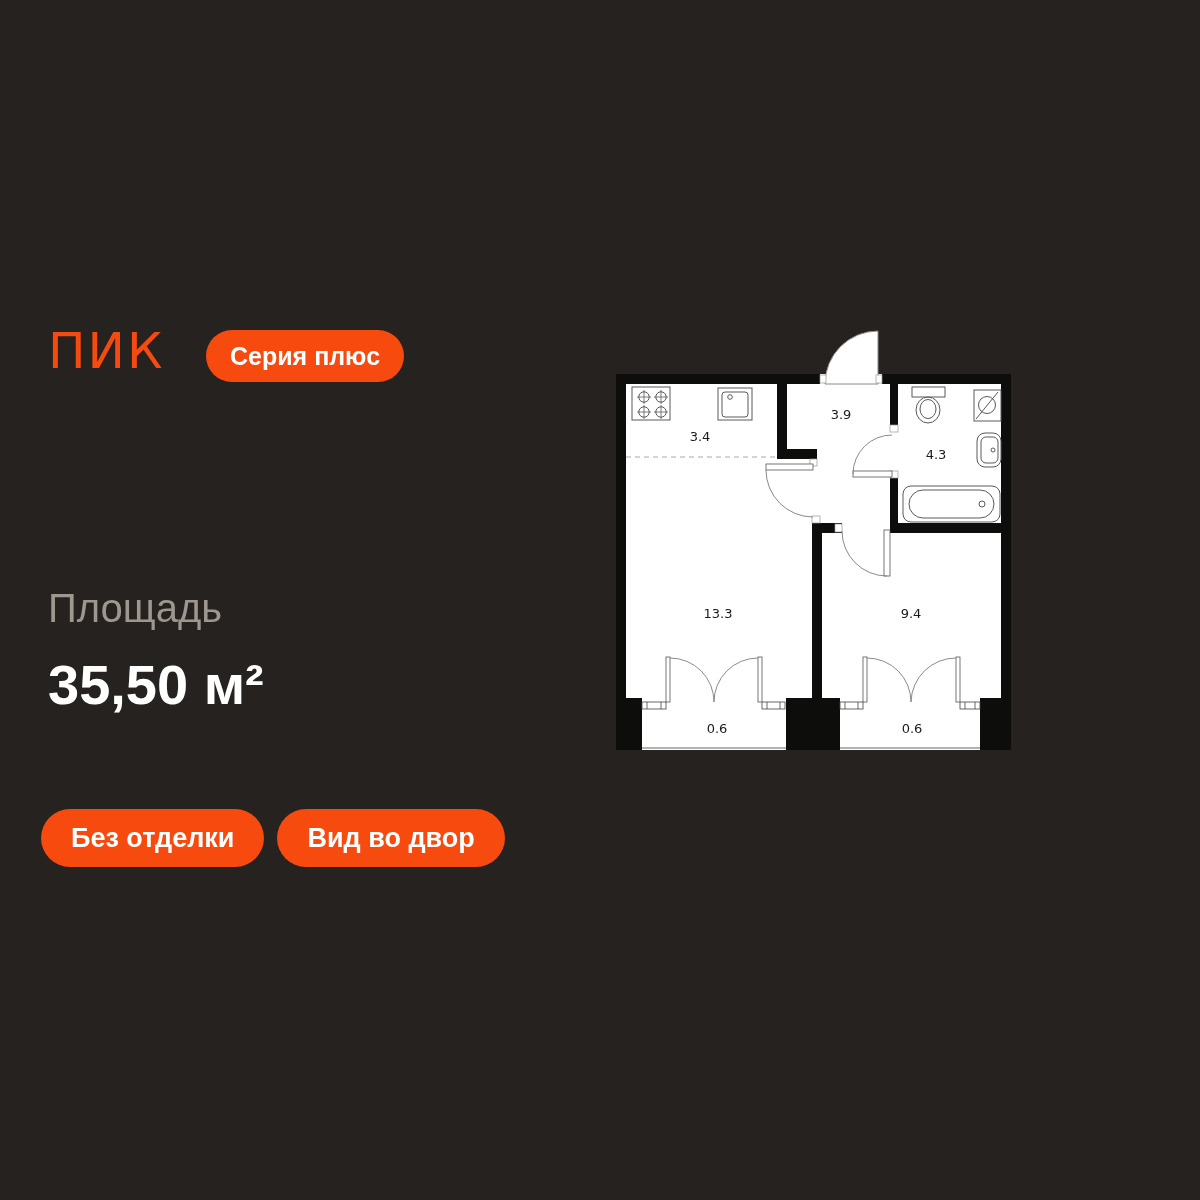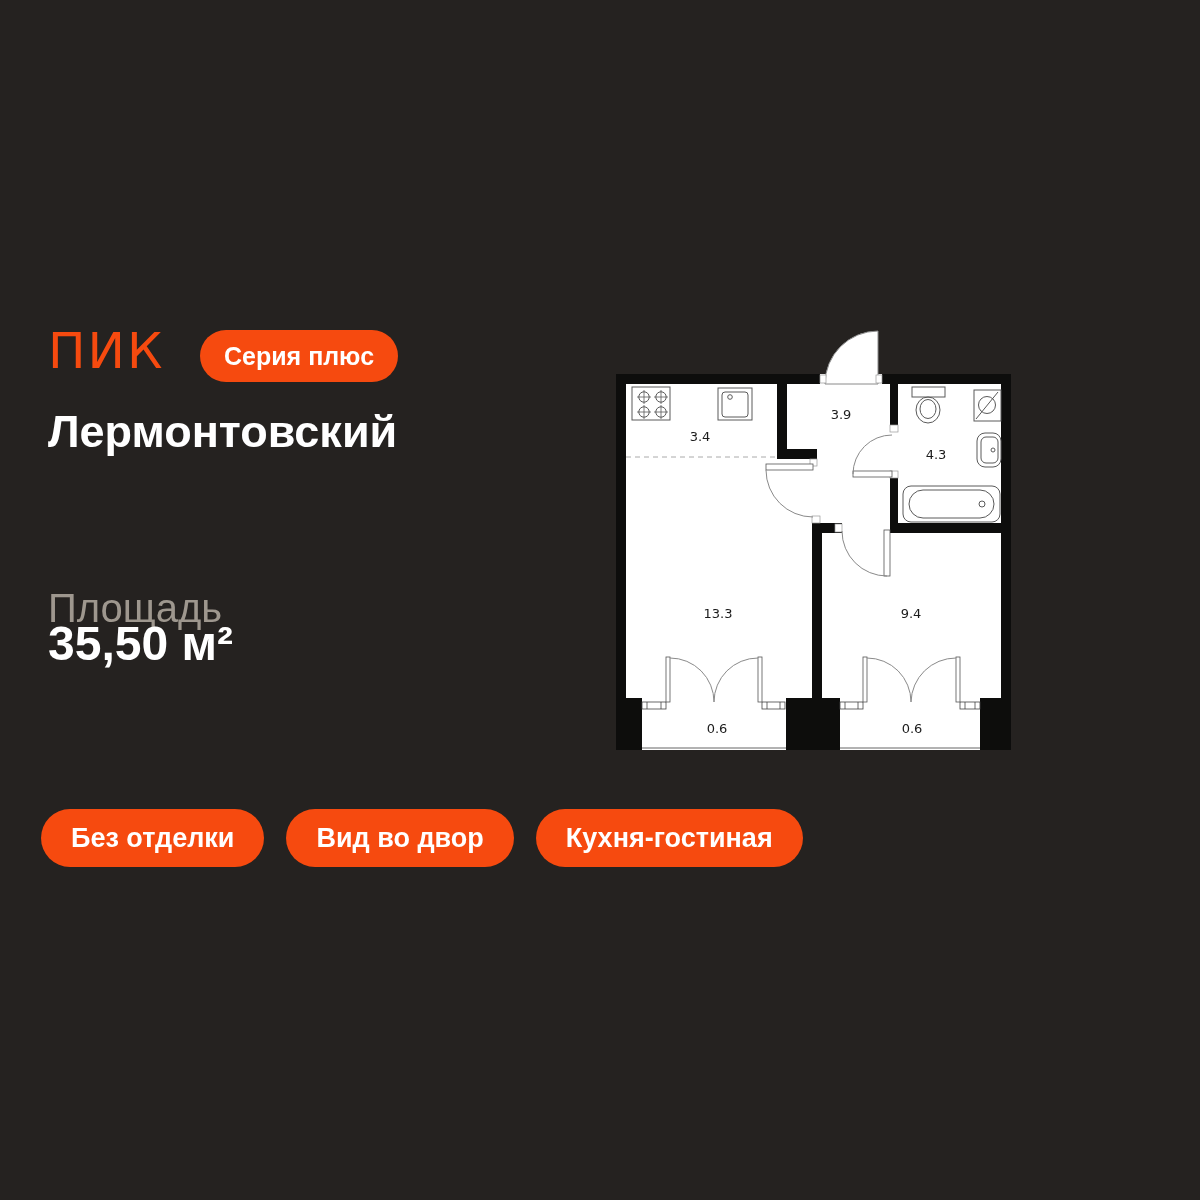--- a/index.html
+++ b/index.html
@@ -17,40 +17,40 @@
   }
   .card{position:relative;width:1200px;height:1200px;overflow:hidden;background:var(--bg);}
 
   .logo{
     position:absolute;left:48px;top:322px;
     font-family:"DejaVu Sans",sans-serif;
     font-size:50px;font-weight:normal;letter-spacing:2px;
     color:var(--accent);
   }
   .badge{
-    position:absolute;left:200px;top:330px;height:52px;
+    position:absolute;left:206px;top:330px;height:52px;
     background:var(--accent);border-radius:26px;
     display:inline-flex;align-items:center;padding:0 24px;
     color:var(--text);font-size:25px;font-weight:bold;
   }
   .title{
     position:absolute;left:48px;top:402px;
     color:var(--text);font-size:45px;line-height:60px;font-weight:bold;
   }
   .area-label{
     position:absolute;left:48px;top:586px;
     color:var(--muted);font-size:40px;font-weight:normal;
   }
   .area-value{
-    position:absolute;left:48px;top:616px;
-    color:var(--text);font-size:48px;font-weight:bold;
+    position:absolute;left:48px;top:652px;
+    color:var(--text);font-size:56px;font-weight:bold;
   }
   .tags{
     position:absolute;left:41px;top:809px;
-    display:flex;gap:22px;
+    display:flex;gap:13px;
   }
   .tag{
     height:58px;border-radius:29px;background:var(--accent);
     display:inline-flex;align-items:center;padding:0 30px;
     color:var(--text);font-size:27px;font-weight:bold;white-space:nowrap;
   }
   .floorplan{
     position:absolute;left:610px;top:320px;width:405px;height:440px;
   }
   .plan-label{
@@ -63,35 +63,31 @@
 
 <div class="card">
 
   <div class="logo">ПИК</div>
 
   <div class="badge">
     <span>Серия плюс</span>
   </div>
 
   <div class="title">
-    <div>Лермонтовский</div>
   </div>
 
   <div class="area-label">Площадь</div>
   <div class="area-value">35,50 м²</div>
 
   <div class="tags">
     <div class="tag">
       <span>Без отделки</span>
     </div>
     <div class="tag">
       <span>Вид во двор</span>
-    </div>
-    <div class="tag">
-      <span>Кухня-гостиная</span>
     </div>
   </div>
 
   <svg class="floorplan" viewBox="610 320 405 440" xmlns="http://www.w3.org/2000/svg">
 
     <g>
       <rect x="616" y="374" width="395" height="376" fill="#ffffff"></rect>
 
       <path d="M 825 384 A 53 53 0 0 1 878 331 L 878 384 Z" fill="#ffffff" stroke="#8a8a8a" stroke-width="1"></path>
     </g>

